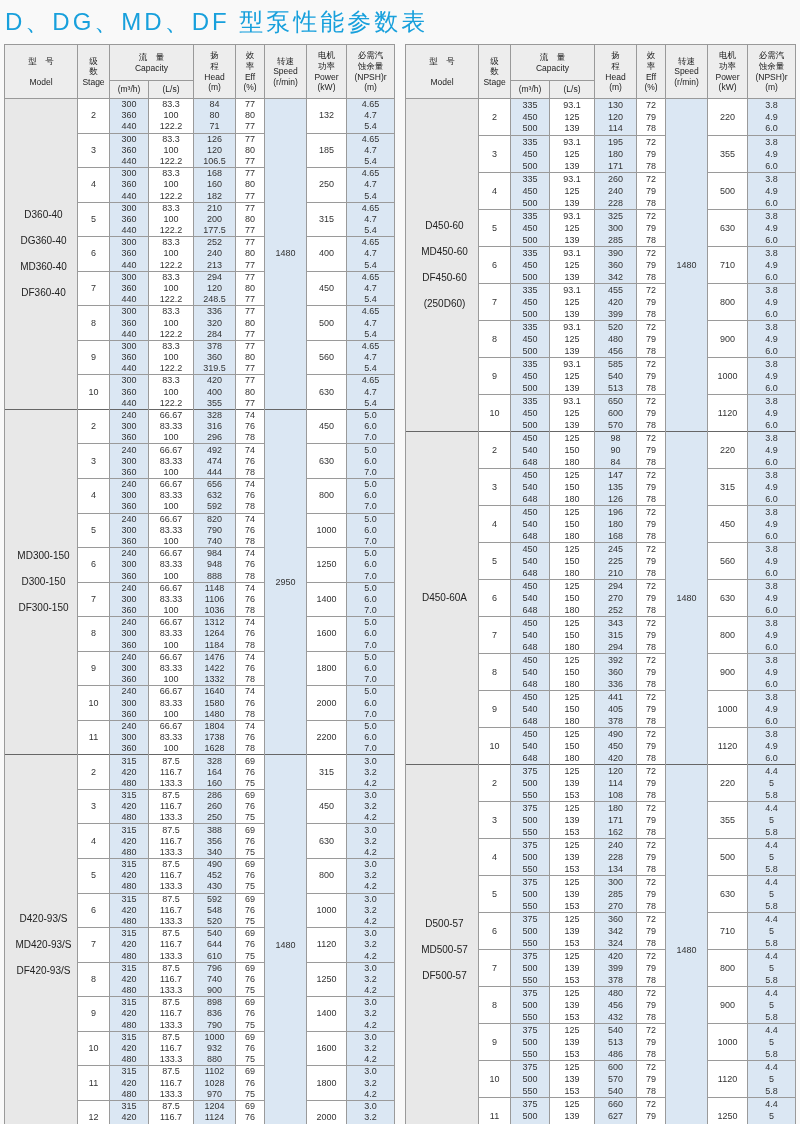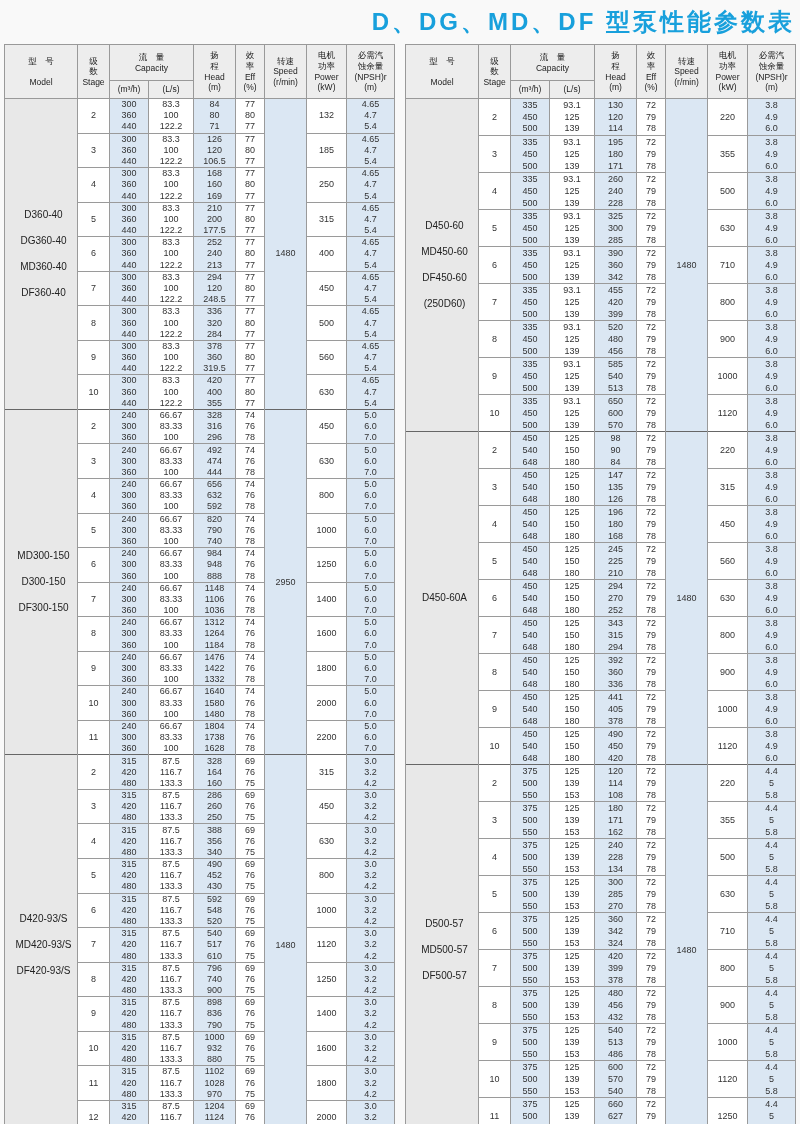--- a/index.html
+++ b/index.html
@@ -4,24 +4,24 @@
 <style>
   html,body{margin:0;padding:0;}
   body{
     width:800px;height:1124px;
     background:#f9f9f9;
     font-family:"Liberation Sans","DejaVu Sans",sans-serif;
     -webkit-font-smoothing:antialiased;
   }
   .page{padding:2px 5px 0 5px;}
   .title{
-    text-align:right;
+    text-align:left;
     color:#18a0dc;
     font-size:24px;
-    font-weight:bold;
+    font-weight:normal;
     letter-spacing:3px;
     padding:4px 0 6px 0;
   }
   .tables-wrap{display:flex;gap:10px;justify-content:center;}
   table.ptable{
     border-collapse:collapse;
     table-layout:fixed;
     width:390px;
     height:1092px;
     background:#ffffff;
@@ -180,21 +180,21 @@
           <tr>
             <td class="blue">360</td>
             <td>100</td>
             <td class="blue">160</td>
             <td>80</td>
             <td class="blue">4.7</td>
           </tr>
           <tr>
             <td class="blue">440</td>
             <td>122.2</td>
-            <td class="blue">169</td>
+            <td class="blue">182</td>
             <td>77</td>
             <td class="blue">5.4</td>
           </tr>
           <tr class="grp">
             <td rowspan="3">5</td>
             <td class="blue">300</td>
             <td>83.3</td>
             <td class="blue">210</td>
             <td>77</td>
             <td rowspan="3">315</td>
@@ -687,21 +687,21 @@
             <td class="blue">315</td>
             <td>87.5</td>
             <td class="blue">540</td>
             <td>69</td>
             <td rowspan="3">1120</td>
             <td class="blue">3.0</td>
           </tr>
           <tr>
             <td class="blue">420</td>
             <td>116.7</td>
-            <td class="blue">517</td>
+            <td class="blue">644</td>
             <td>76</td>
             <td class="blue">3.2</td>
           </tr>
           <tr>
             <td class="blue">480</td>
             <td>133.3</td>
             <td class="blue">610</td>
             <td>75</td>
             <td class="blue">4.2</td>
           </tr>

